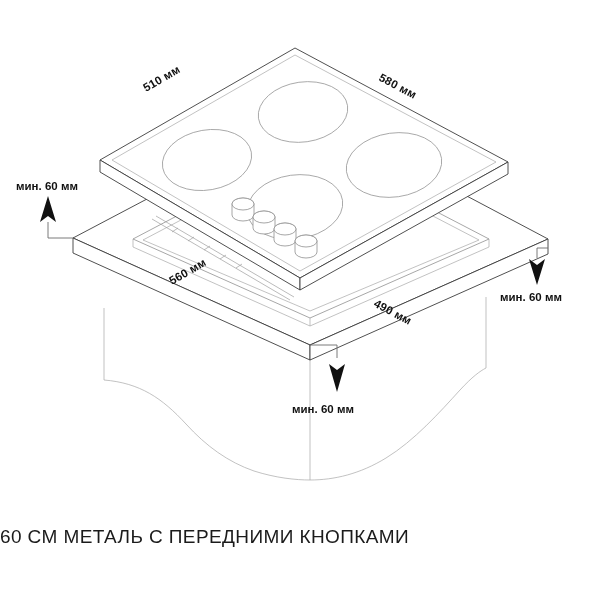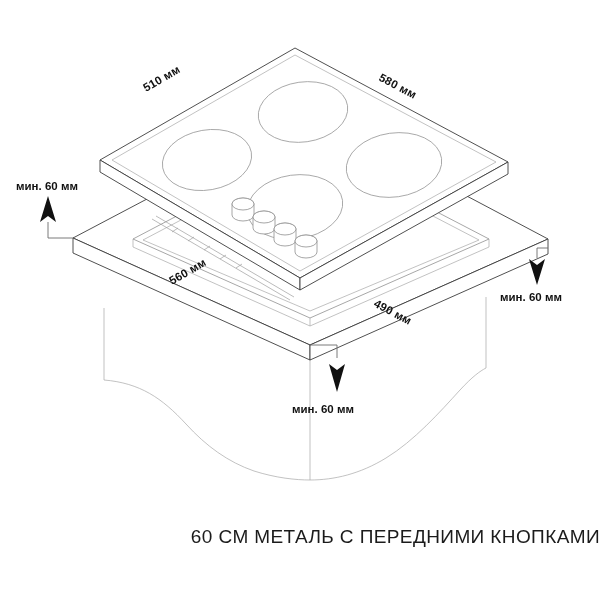--- a/index.html
+++ b/index.html
@@ -76,21 +76,21 @@
     font-family: "Liberation Sans", sans-serif;
     font-size: 11.5px;
     font-weight: bold;
     fill: #111111;
   }
   .caption {
     position: absolute;
     left: 0;
     right: 0;
     top: 526px;
-    text-align: right;
+    text-align: left;
     font-family: "Liberation Sans", sans-serif;
     font-size: 19px;
     font-weight: normal;
     color: #1b1b1b;
     letter-spacing: 0.4px;
     white-space: nowrap;
   }
 </style>
 </head>
 <body>

